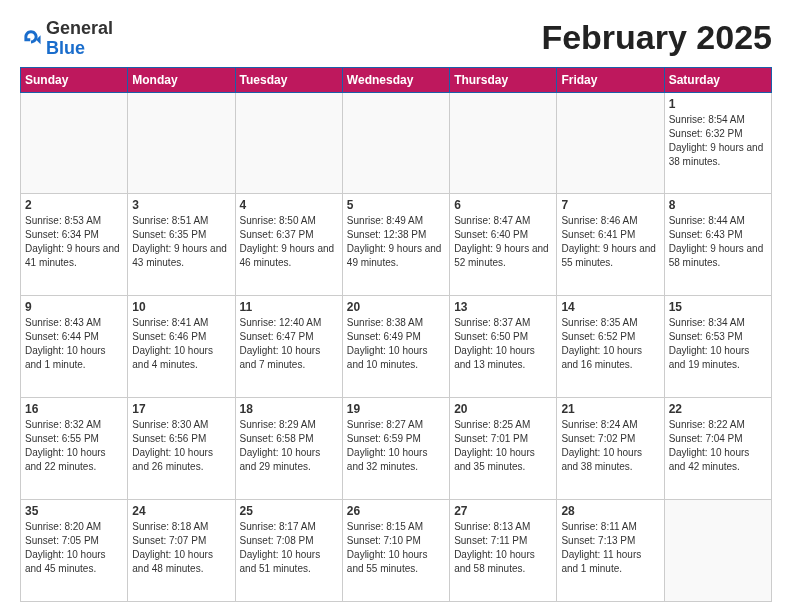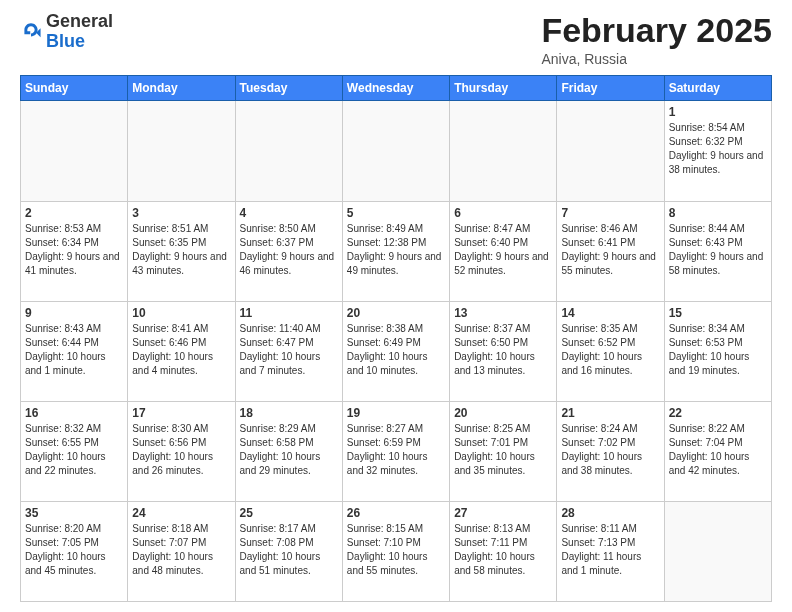--- a/index.html
+++ b/index.html
@@ -6,21 +6,21 @@
     body {
       font-family: Arial, sans-serif;
       background: #fff;
       width: 792px;
       height: 612px;
       overflow: hidden;
     }
     .page {
       width: 792px;
       height: 612px;
-      padding: 12px 20px 10px 20px;
+      padding: 19px 20px 10px 20px;
       display: flex;
       flex-direction: column;
     }
     .header {
       display: flex;
       align-items: flex-start;
       justify-content: space-between;
       margin-bottom: 8px;
     }
     .logo {
@@ -54,21 +54,21 @@
       margin-top: 2px;
     }
     .calendar {
       flex: 1;
       border: 1px solid #ccc;
       border-collapse: collapse;
       width: 100%;
       table-layout: fixed;
     }
     .calendar thead tr th {
-      background: #3b82f6;
+      background: #be185d;
       color: #fff;
       font-size: 12px;
       font-weight: bold;
       padding: 5px 4px;
       border: 1px solid #1a5faa;
       text-align: left;
     }
     .calendar tbody tr td {
       border: 1px solid #ccc;
       vertical-align: top;
@@ -105,21 +105,20 @@
       </svg>
       <div>
         <div class="logo-text">
           <span class="logo-general">General</span><br>
           <span class="logo-blue">Blue</span>
         </div>
       </div>
     </div>
     <div class="title-block">
       <div class="month-title">February 2025</div>
-      <div class="location">Aniva, Russia</div>
     </div>
   </div>
 
   <table class="calendar">
     <thead>
       <tr>
 
       <th>Sunday</th>
           <th>Monday</th>
           <th>Tuesday</th>
@@ -206,21 +205,21 @@
           </td>
           <td>
             <span class="day-num">10</span>
             <div class="day-info">Sunrise: 8:41 AM
 Sunset: 6:46 PM
 Daylight: 10 hours
 and 4 minutes.</div>
           </td>
           <td>
             <span class="day-num">11</span>
-            <div class="day-info">Sunrise: 11:40 AM
+            <div class="day-info">Sunrise: 12:40 AM
 Sunset: 6:47 PM
 Daylight: 10 hours
 and 7 minutes.</div>
           </td>
           <td>
             <span class="day-num">20</span>
             <div class="day-info">Sunrise: 8:38 AM
 Sunset: 6:49 PM
 Daylight: 10 hours
 and 10 minutes.</div>

